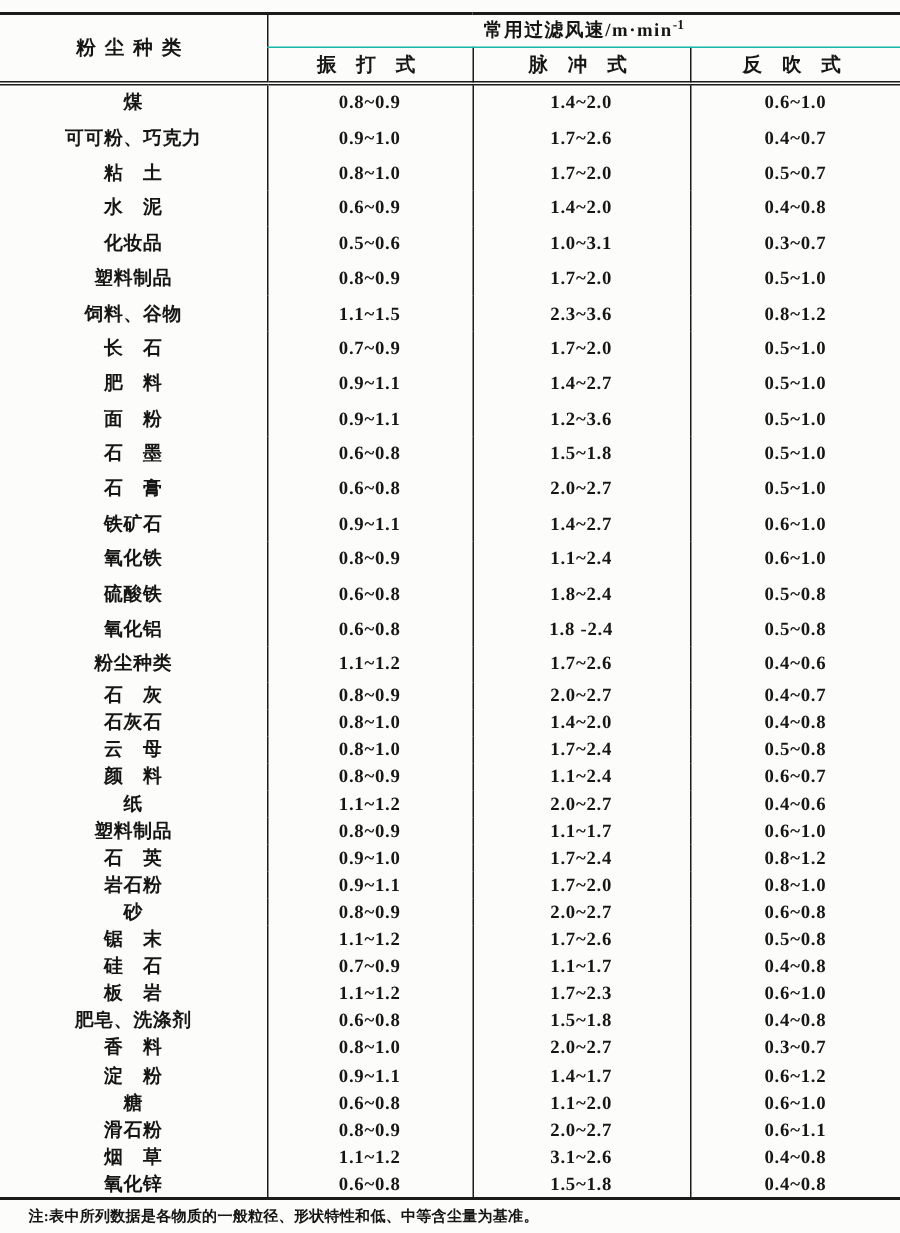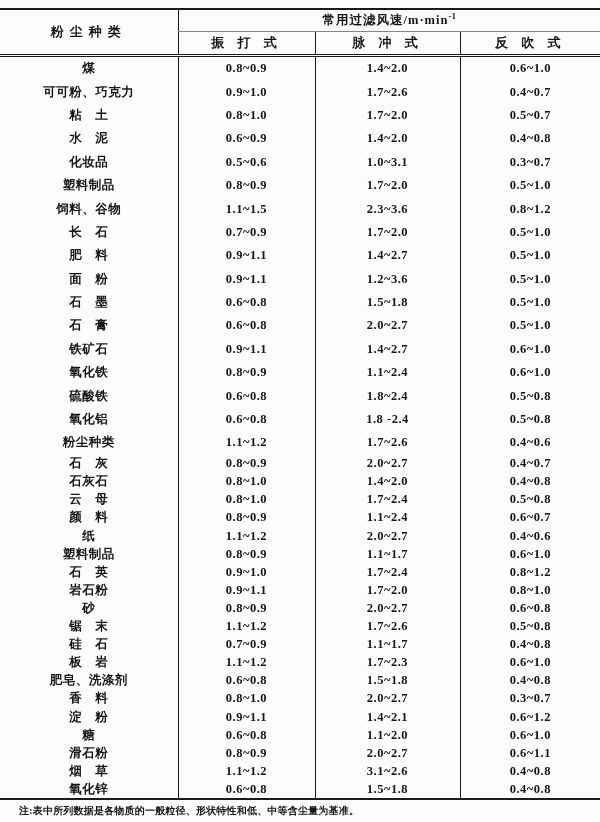--- a/index.html
+++ b/index.html
@@ -295,21 +295,21 @@
         </tr>
         <tr class="g2">
           <td class="c-type">香　料</td>
           <td class="c-val">0.8~1.0</td>
           <td class="c-val">2.0~2.7</td>
           <td class="c-val">0.3~0.7</td>
         </tr>
         <tr class="g2">
           <td class="c-type">淀　粉</td>
           <td class="c-val">0.9~1.1</td>
-          <td class="c-val">1.4~2.1</td>
+          <td class="c-val">1.4~1.7</td>
           <td class="c-val">0.6~1.2</td>
         </tr>
         <tr class="g2">
           <td class="c-type">糖</td>
           <td class="c-val">0.6~0.8</td>
           <td class="c-val">1.1~2.0</td>
           <td class="c-val">0.6~1.0</td>
         </tr>
         <tr class="g2">
           <td class="c-type">滑石粉</td>

